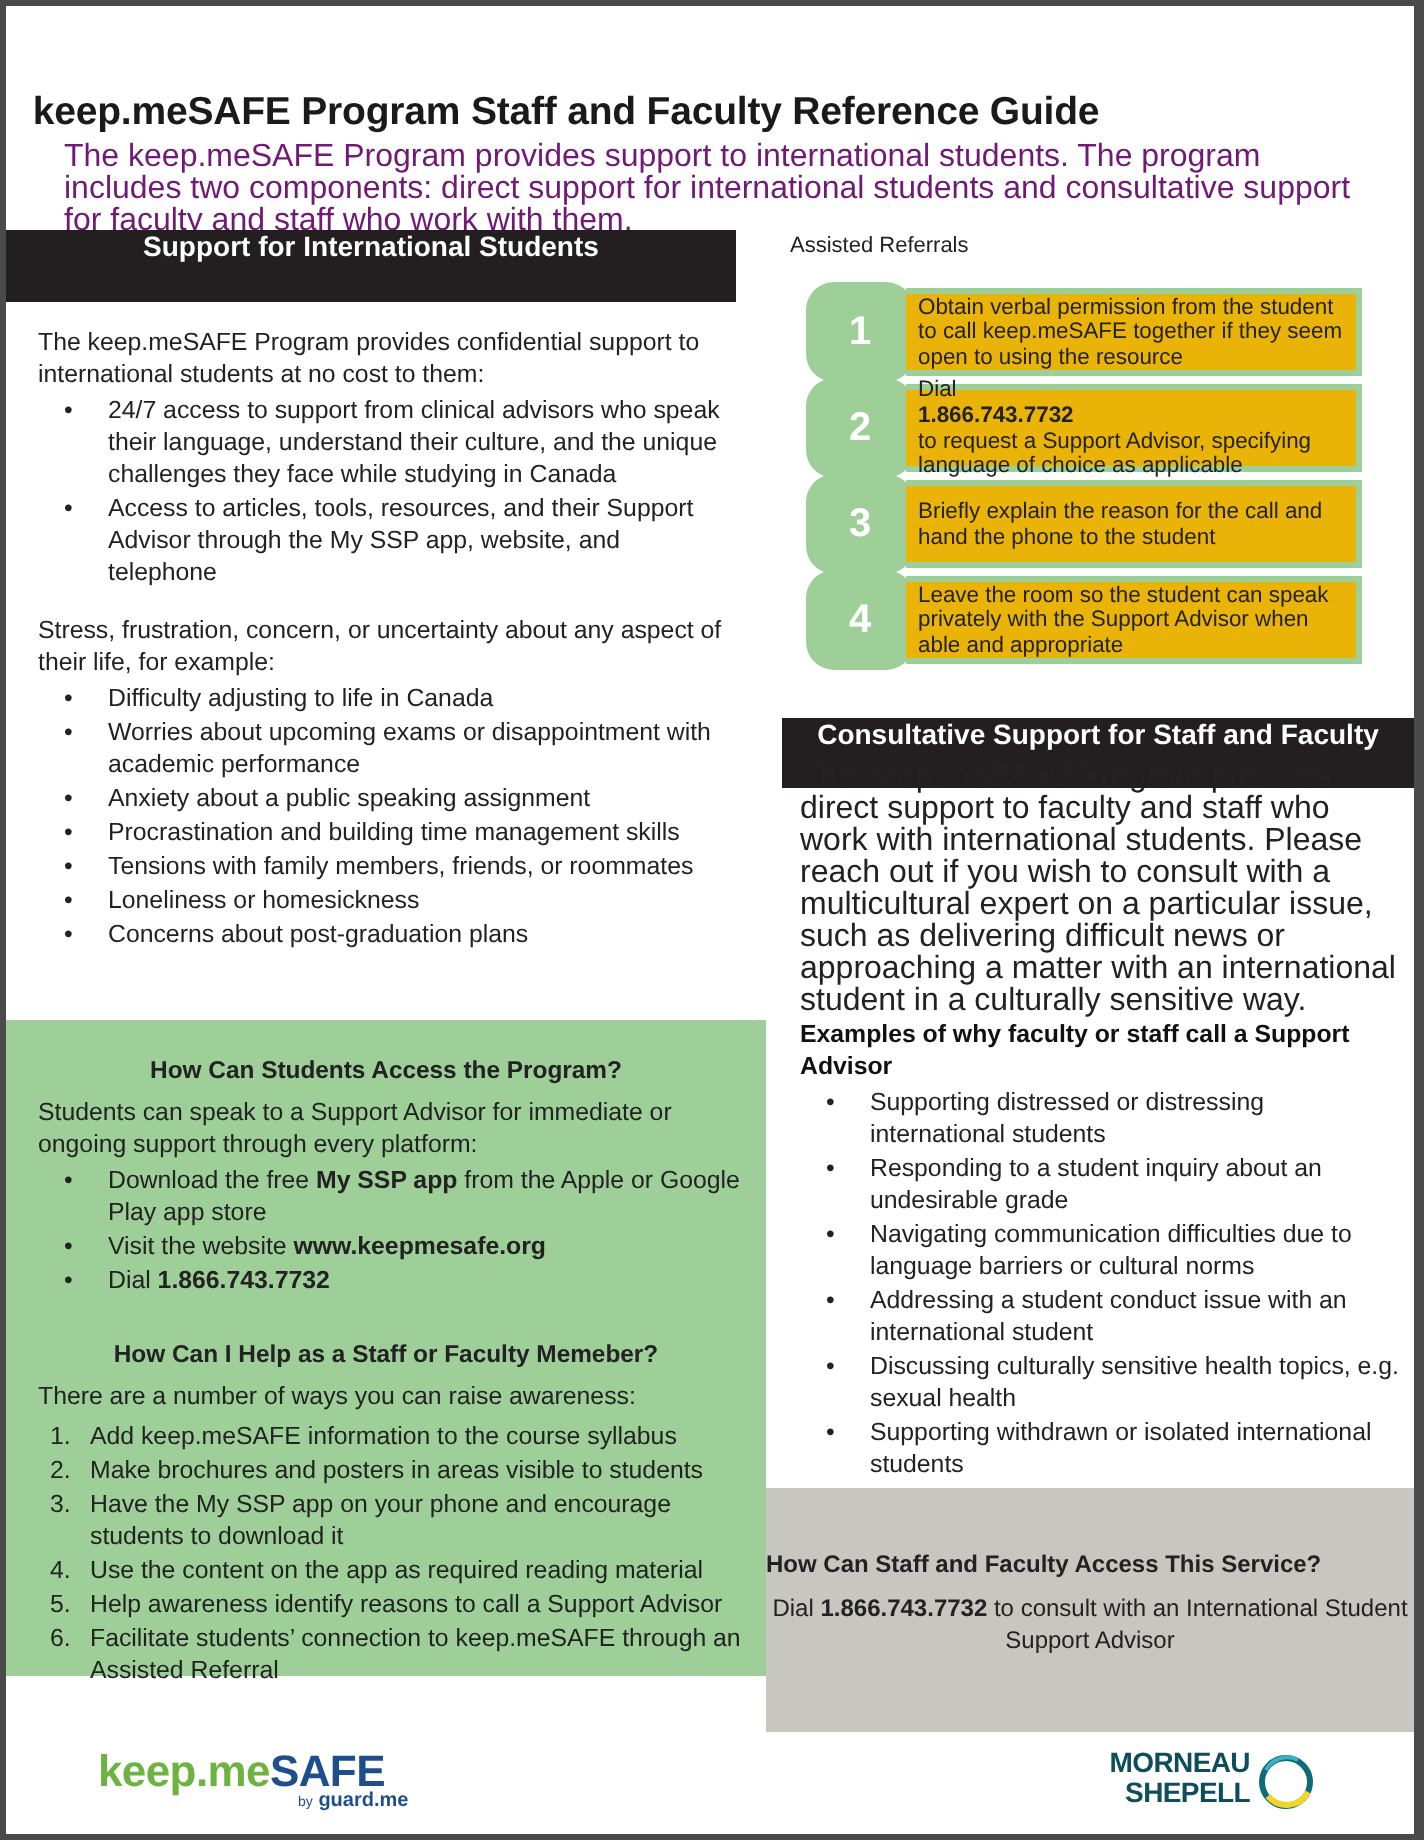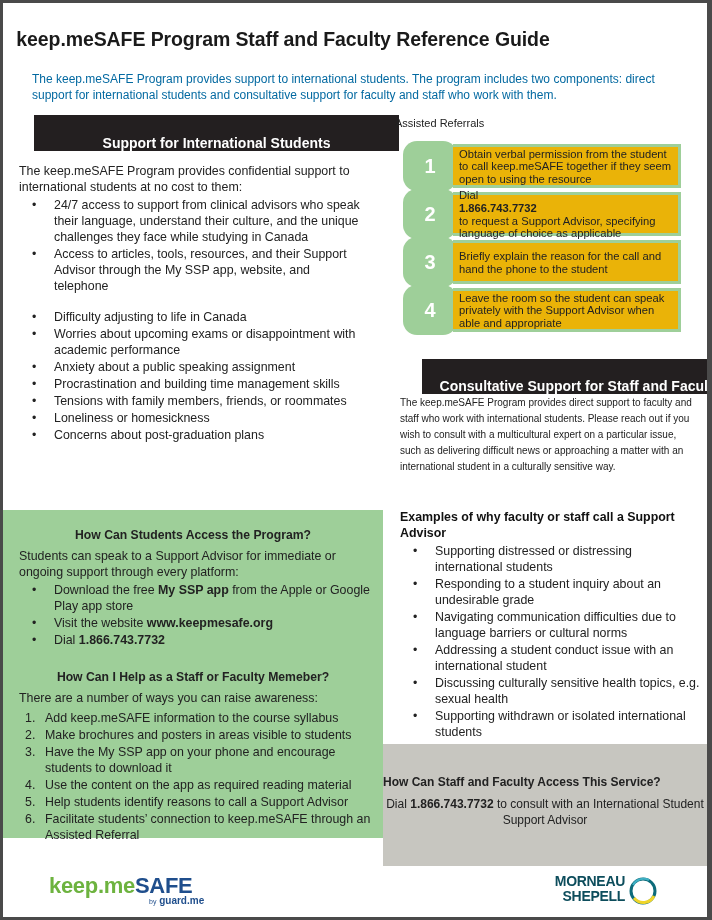--- a/index.html
+++ b/index.html
@@ -3,30 +3,30 @@
 <meta charset="utf-8">
 <style>
   * { box-sizing: border-box; margin: 0; padding: 0; }
   html, body { width: 712px; height: 920px; overflow: hidden; background: #4a4a4a; }
   body { font-family: "Liberation Sans", sans-serif; color: #1e1e1e; }
   .page {
     position: absolute; left: 3px; top: 3px; width: 704px; height: 914px;
     background: #ffffff; overflow: hidden;
   }
   .title {
-    position: absolute; left: 0; top: 25px; width: 560px; text-align: center;
+    position: absolute; left: 0; top: 42px; width: 560px; text-align: center;
     font-size: 19.5px; font-weight: bold; color: #1a1a1a; letter-spacing: -0.1px;
   }
   .intro {
     position: absolute; left: 29px; top: 68px; width: 650px;
-    font-size: 12px; line-height: 16px; color: #0369a1;
+    font-size: 16px; line-height: 16px; color: #701a75;
   }
   .bar {
     position: absolute; background: #231f20; color: #fff; font-weight: bold;
-    font-size: 14px; display: flex; align-items: flex-end; justify-content: center; margin-left: 31px;
+    font-size: 14px; display: flex; align-items: flex-start; justify-content: center;
   }
   .bar-left { left: 0; top: 112px; width: 365px; height: 36px; }
   .bar-right { left: 388px; top: 356px; width: 316px; height: 35px; }
   .block { position: absolute; font-size: 12.4px; line-height: 16px; color: #222; }
   .block p { margin: 0; }
   ul.bul { list-style: none; margin: 2px 0 0 0; }
   ul.bul li { position: relative; padding-left: 35px; margin-bottom: 1px; }
   ul.bul li .dot { position: absolute; left: 13px; top: 0; }
   ol.num { list-style: none; margin: 4px 0 0 0; }
   ol.num li { position: relative; padding-left: 26px; margin-bottom: 1px; }
@@ -56,21 +56,21 @@
     display: flex; align-items: center; justify-content: center;
   }
   .ref-text {
     position: absolute; left: 50px; top: 0; width: 228px; height: 44px;
     background: #eab308; border: 3px solid #9ecf99; border-left: none;
     padding: 1px 0 0 6px; font-size: 11.2px; line-height: 12.6px; color: #222;
     display: flex; align-items: center;
   }
   .ref-text span { display: block; }
 
-  .c1 { left: 397px; top: 392px; width: 300px; font-size: 10px; }
+  .c1 { left: 397px; top: 378px; width: 300px; font-size: 16px; }
   .c2 { left: 397px; top: 506px; width: 300px; }
 
   .gray-box {
     position: absolute; left: 380px; top: 741px; width: 324px; height: 122px;
     background: #c7c6c0;
   }
   .gray-title { position: absolute; left: 0; top: 31px; width: 392px; font-weight: bold; font-size: 12px; color: #222; }
   .gray-text { position: absolute; left: 0; top: 52px; width: 324px; text-align: center; font-size: 12px; line-height: 16px; color: #222; }
 
   .logo-left { position: absolute; left: 46px; top: 870px; }
@@ -96,20 +96,21 @@
 
   <div class="block s1">
     <p>The keep.meSAFE Program provides confidential support to international students at no cost to them:</p>
     <ul class="bul">
       <li><span class="dot">•</span><span>24/7 access to support from clinical advisors who speak their language, understand their culture, and the unique challenges they face while studying in Canada</span></li>
       <li><span class="dot">•</span><span>Access to articles, tools, resources, and their Support Advisor through the My SSP app, website, and telephone</span></li>
     </ul>
   </div>
 
   <div class="block s2">
+    <p>Stress, frustration, concern, or uncertainty about any aspect of their life, for example:</p>
     <ul class="bul">
       <li><span class="dot">•</span><span>Difficulty adjusting to life in Canada</span></li>
       <li><span class="dot">•</span><span>Worries about upcoming exams or disappointment with academic performance</span></li>
       <li><span class="dot">•</span><span>Anxiety about a public speaking assignment</span></li>
       <li><span class="dot">•</span><span>Procrastination and building time management skills</span></li>
       <li><span class="dot">•</span><span>Tensions with family members, friends, or roommates</span></li>
       <li><span class="dot">•</span><span>Loneliness or homesickness</span></li>
       <li><span class="dot">•</span><span>Concerns about post-graduation plans</span></li>
     </ul>
   </div>
@@ -126,21 +127,21 @@
     </div>
 
     <div class="green-title g2t">How Can I Help as a Staff or Faculty Memeber?</div>
     <div class="block g2">
       <p>There are a number of ways you can raise awareness:</p>
       <ol class="num">
         <li><span class="n">1.</span><span>Add keep.meSAFE information to the course syllabus</span></li>
         <li><span class="n">2.</span><span>Make brochures and posters in areas visible to students</span></li>
         <li><span class="n">3.</span><span>Have the My SSP app on your phone and encourage students to download it</span></li>
         <li><span class="n">4.</span><span>Use the content on the app as required reading material</span></li>
-        <li><span class="n">5.</span><span>Help students identify reasons to call a Support Advisor</span></li>
+        <li><span class="n">5.</span><span>Help awareness identify reasons to call a Support Advisor</span></li>
         <li><span class="n">6.</span><span>Facilitate students’ connection to keep.meSAFE through an Assisted Referral</span></li>
       </ol>
     </div>
   </div>
 
   <div class="ref-title">Assisted Referrals</div>
 
   <div class="ref-row" style="top:141px;">
     <div class="ref-num">1</div>
     <div class="ref-text">

